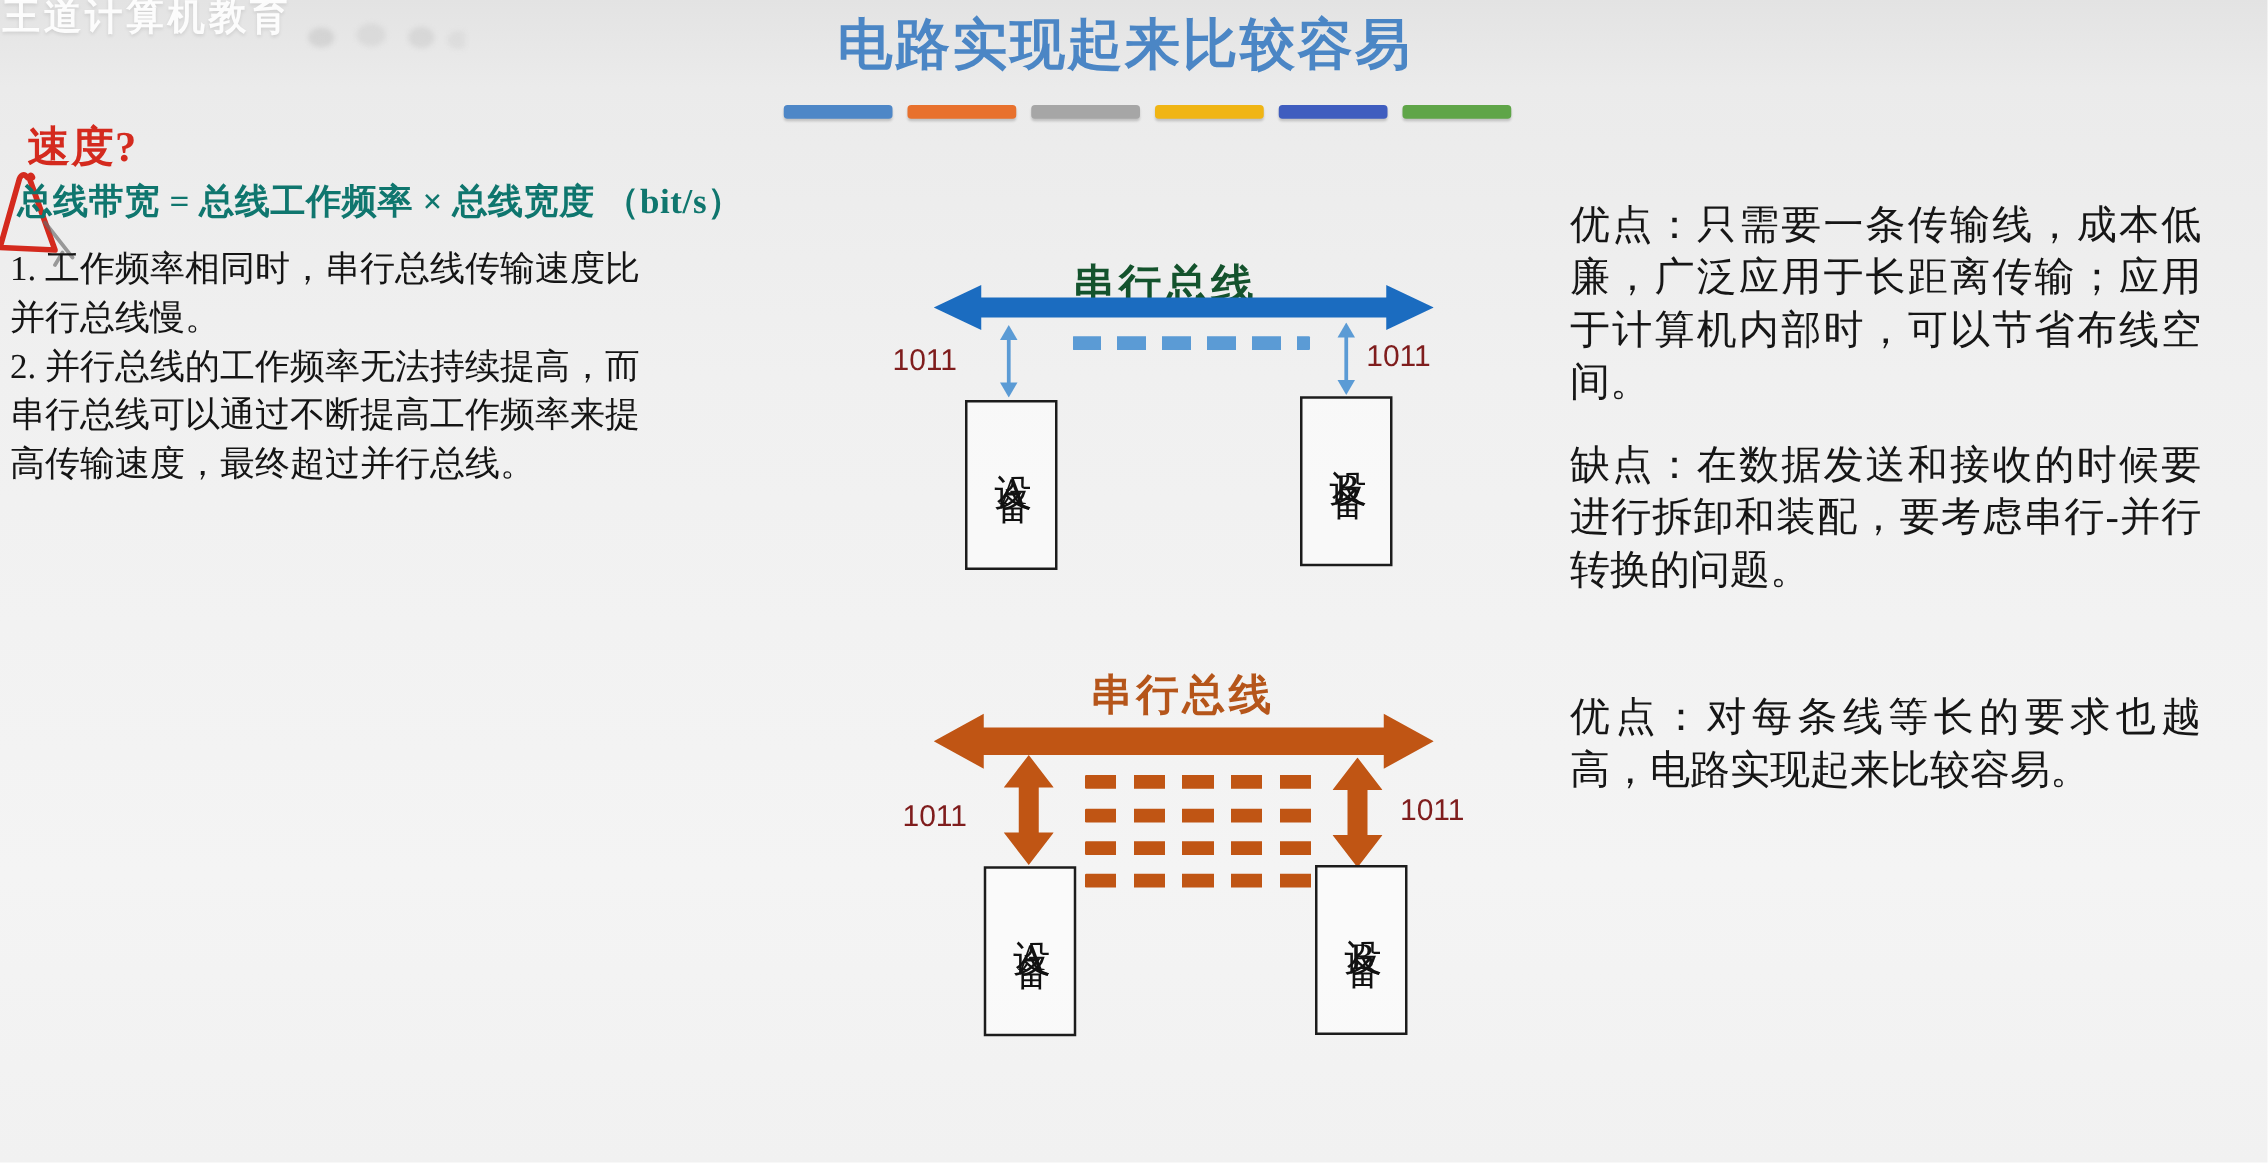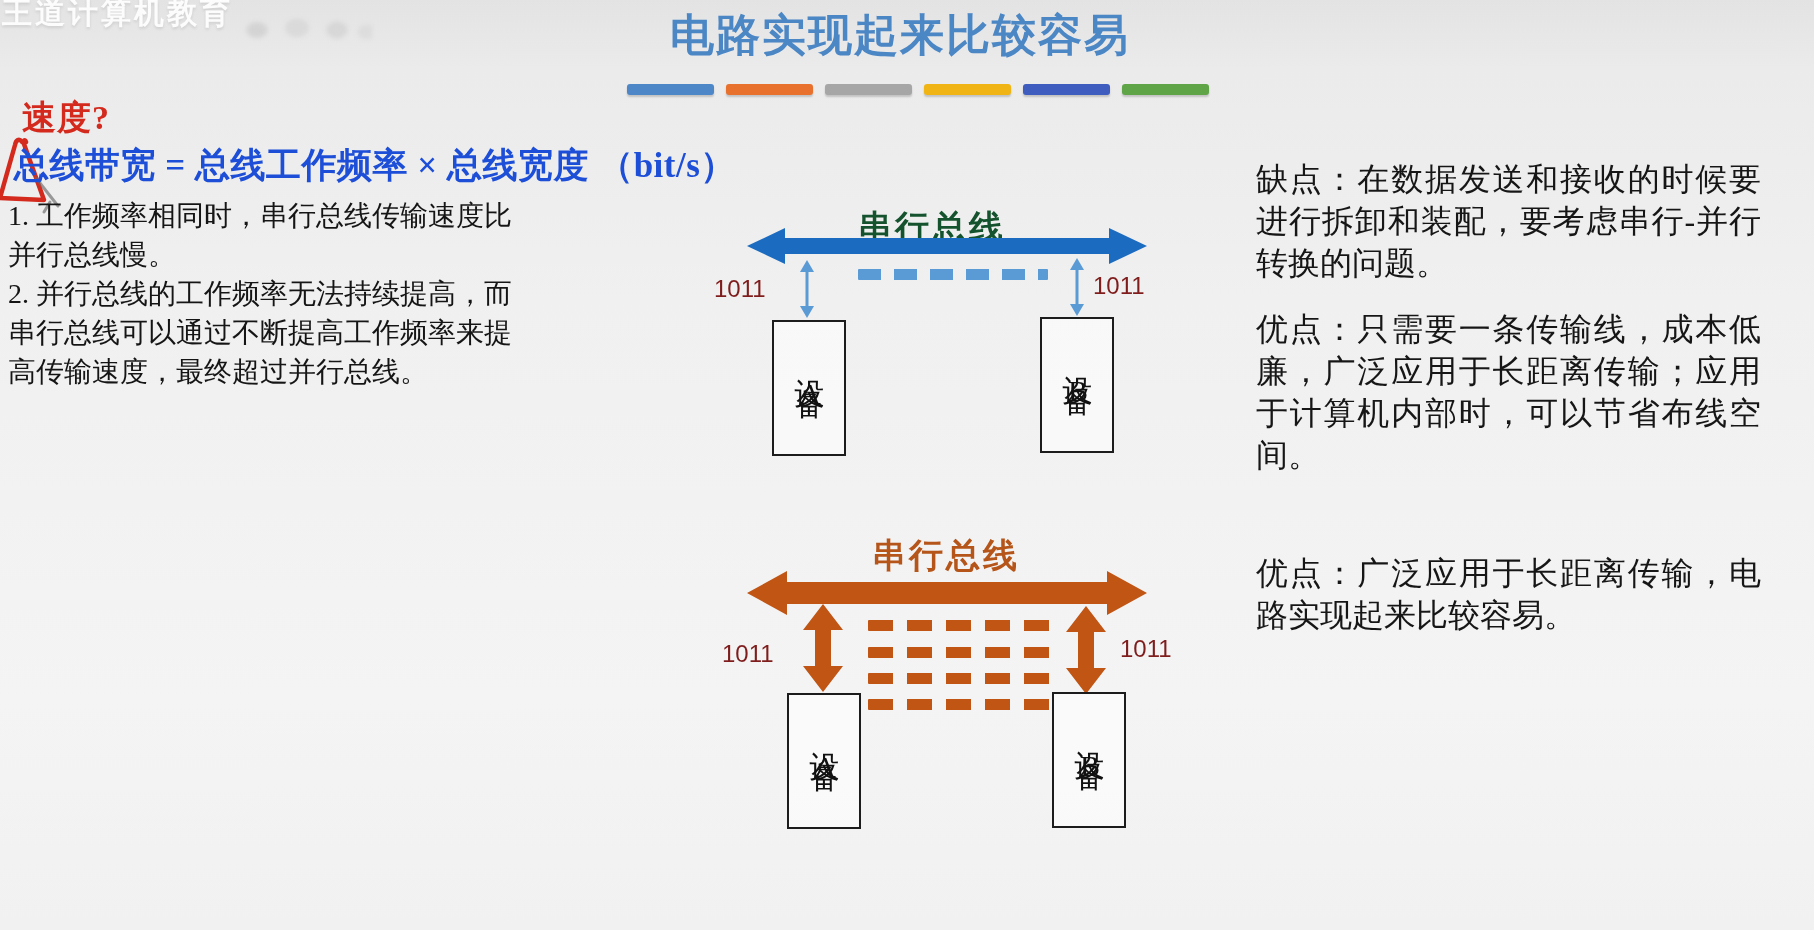--- a/index.html
+++ b/index.html
@@ -37,21 +37,21 @@
     font-weight:bold; font-size:44px; color:#4b86c5; letter-spacing:2px;
   }
   .bars { top:84px; left:627px; display:flex; gap:12px; }
   .bars span {
     display:block; width:87px; height:11px; border-radius:3px;
     box-shadow:0 2px 2px rgba(0,0,0,0.18);
   }
 
   
   .speed { top:95px; left:22px; font-size:34px; color:#d42a1e; font-weight:bold; letter-spacing:1px; }
-  .formula { top:142px; left:14px; font-size:35px; font-weight:bold; color:#1d4ed8; letter-spacing:0.5px; white-space:nowrap; }
+  .formula { top:142px; left:14px; font-size:28px; font-weight:bold; color:#0f766e; letter-spacing:0.5px; white-space:nowrap; }
   .annotation-svg { top:130px; left:-8px; }
   .points { top:196px; left:8px; width:525px; font-size:28px; line-height:39px; color:#151515; }
   .points p { margin:0; }
 
   
   .bus-label { font-family:"Liberation Sans", sans-serif; font-weight:bold; font-size:34px; letter-spacing:3px; white-space:nowrap; }
   .serial-color { color:#14532d;margin-top:19px; }
   .parallel-color { color:#b5551a; }
   .bits {
     font-family:"Liberation Sans", sans-serif; font-weight:normal; font-size:24px; color:#7f1d1d; white-space:nowrap;
@@ -157,19 +157,19 @@
 <div class="abs bits" style="top:635px; left:1120px;">1011</div>
 
 <div class="abs device-box" style="top:693px; left:787px;">
   <span>设备A</span>
 </div>
 <div class="abs device-box" style="top:692px; left:1052px;">
   <span>设备B</span>
 </div>
 
 <div class="abs notes serial-notes">
+  <p>优点：只需要一条传输线，成本低廉，广泛应用于长距离传输；应用于计算机内部时，可以节省布线空间。</p>
   <p>缺点：在数据发送和接收的时候要进行拆卸和装配，要考虑串行-并行转换的问题。</p>
-  <p>优点：只需要一条传输线，成本低廉，广泛应用于长距离传输；应用于计算机内部时，可以节省布线空间。</p>
 </div>
 
 <div class="abs notes parallel-notes">
-  <p>优点：广泛应用于长距离传输，电路实现起来比较容易。</p>
+  <p>优点：对每条线等长的要求也越高，电路实现起来比较容易。</p>
 </div>
 
 </body></html>

